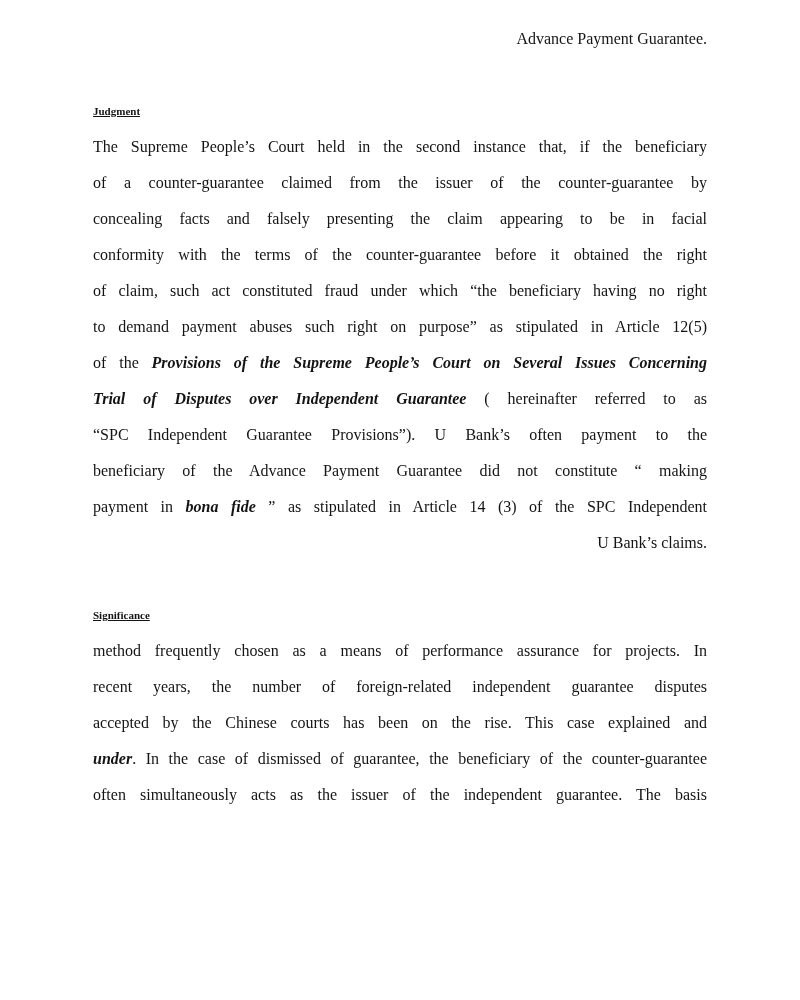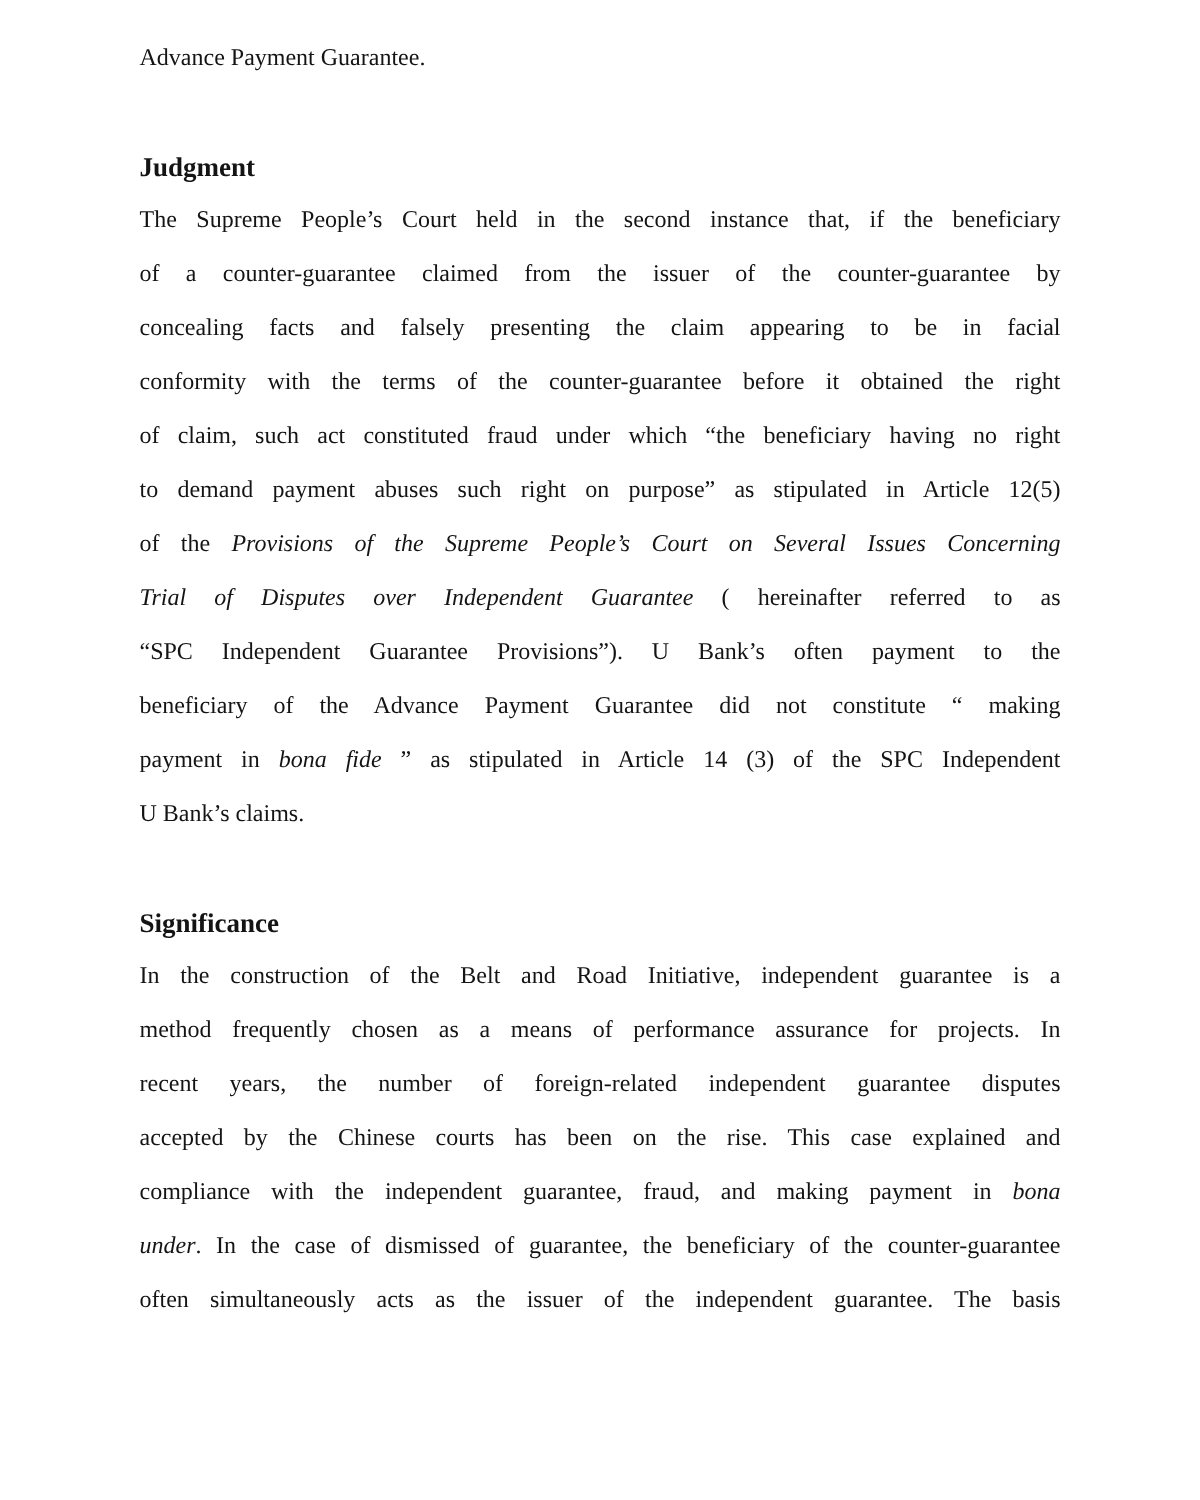--- a/index.html
+++ b/index.html
@@ -18,38 +18,40 @@
   .page {
     box-sizing: border-box;
     width: 800px;
     height: 1000px;
     padding: 21px 93px 0 93px;
     background: #ffffff;
   }
   .line {
     line-height: 36px;
     white-space: normal;
-    text-align: left;
+    text-align: right;
   }
   .line.justify {
     text-align: justify;
     text-align-last: justify;
     text-justify: inter-word;
   }
   .heading {
     font-weight: 700;
-    font-size: 18px;
+    font-size: 11px;
     line-height: 36px;
     margin: 36px 0 0 0;
+    text-decoration: underline;
   }
   .paragraph {
     margin: 0;
   }
   .italic {
     font-style: italic;
+    font-weight: bold;
   }
   .intro {
     margin: 0;
   }
 </style>
 </head>
 <body style="color: rgb(20, 20, 20); background: rgb(255, 255, 255);">
 
 <div class="page">
   <p class="line intro">Advance Payment Guarantee.</p>
@@ -67,23 +69,21 @@
           <div class="line justify"><span class="italic">Trial of Disputes over Independent Guarantee</span><span> ( hereinafter referred to as</span></div>
           <div class="line justify"><span>“SPC Independent Guarantee Provisions”). U Bank’s often payment to the</span></div>
           <div class="line justify"><span>beneficiary of the Advance Payment Guarantee did not constitute “ making</span></div>
           <div class="line justify"><span>payment in </span><span class="italic">bona fide</span><span> ” as stipulated in Article 14 (3) of the SPC Independent</span></div>
           <div class="line"><span>U Bank’s claims.</span></div>
         </div>
       </section>
       <section>
         <h2 class="heading">Significance</h2>
         <div class="paragraph">
-          <div class="line justify"><span>In the construction of the Belt and Road Initiative, independent guarantee is a</span></div>
           <div class="line justify"><span>method frequently chosen as a means of performance assurance for projects. In</span></div>
           <div class="line justify"><span>recent years, the number of foreign-related independent guarantee disputes</span></div>
           <div class="line justify"><span>accepted by the Chinese courts has been on the rise. This case explained and</span></div>
-          <div class="line justify"><span>compliance with the independent guarantee, fraud, and making payment in </span><span class="italic">bona</span></div>
           <div class="line justify"><span class="italic">under</span><span>. In the case of dismissed of guarantee, the beneficiary of the counter-guarantee</span></div>
           <div class="line justify"><span>often simultaneously acts as the issuer of the independent guarantee. The basis</span></div>
         </div>
       </section>
     </div>
 </div>
 
 </body></html>

